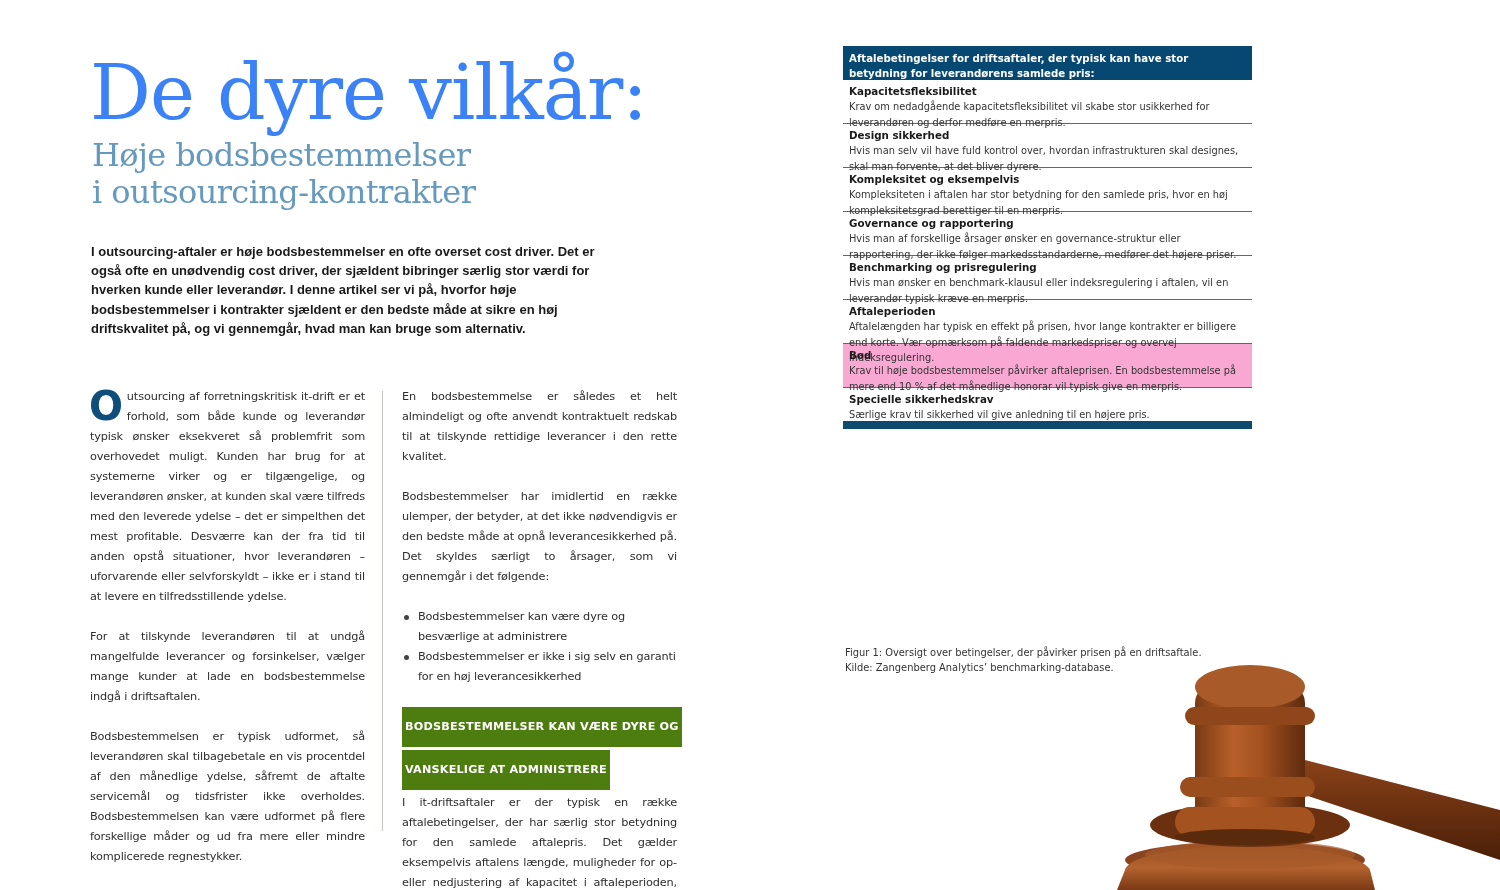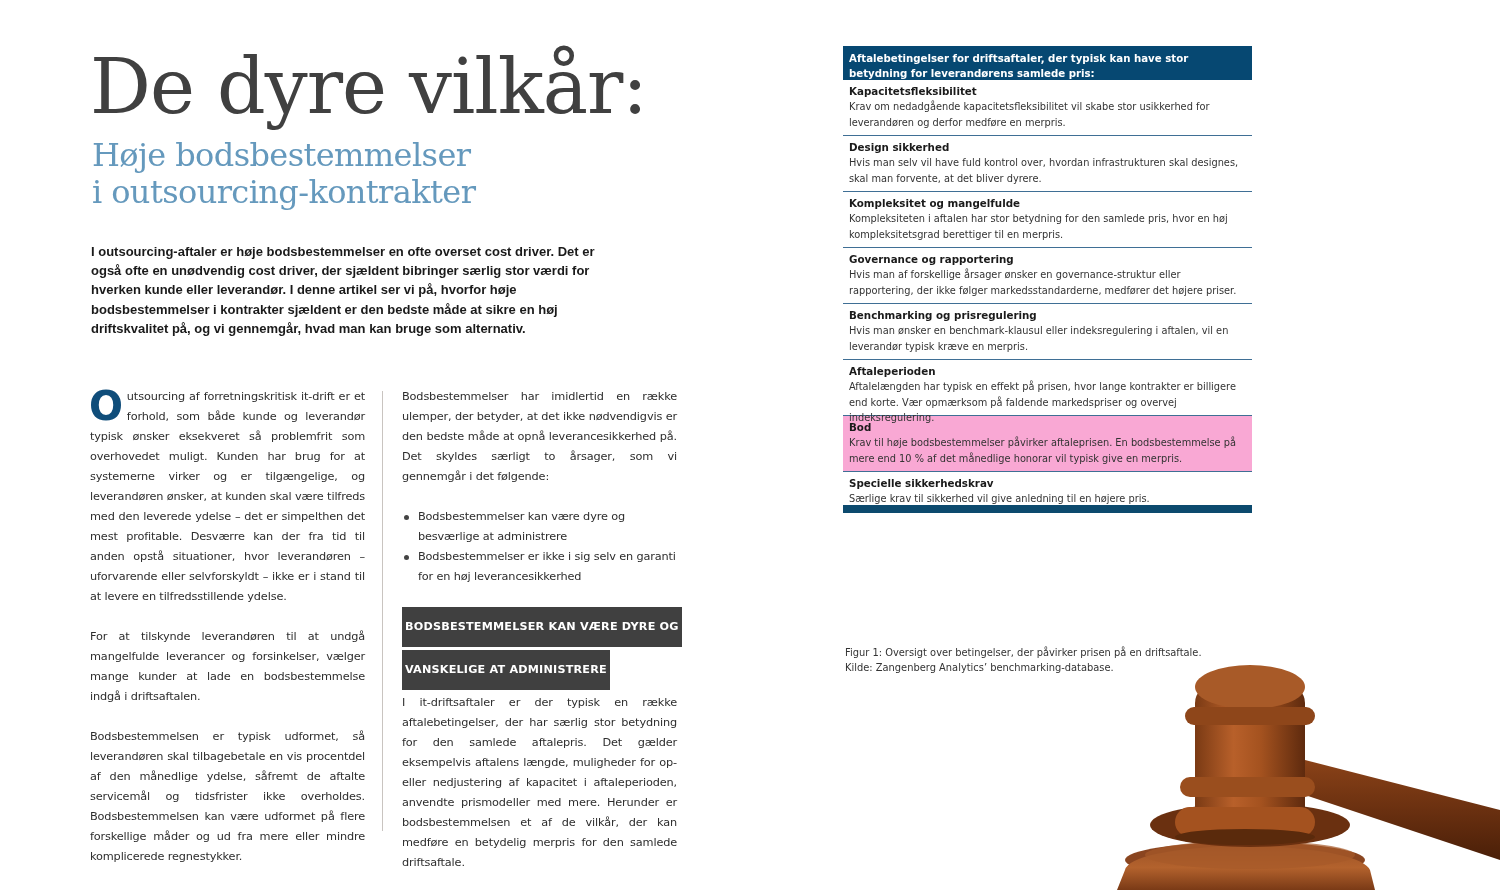--- a/index.html
+++ b/index.html
@@ -1,22 +1,22 @@
 <!DOCTYPE html>
 <html><head>
 <meta charset="utf-8">
 <style>
   * { box-sizing: border-box; margin: 0; padding: 0; }
   html, body { width: 1500px; height: 890px; overflow: hidden; background: #ffffff; }
   body { position: relative; font-family: "DejaVu Sans", sans-serif; color: #2a2a2a; }
 
   .title {
-    position: absolute; left: 90px; top: 42px;
+    position: absolute; left: 90px; top: 48px;
     font-family: "DejaVu Serif", serif; font-weight: normal;
-    font-size: 76px; line-height: 90px; color: #404040; letter-spacing: -1px;
+    font-size: 76px; line-height: 90px; color: #3b82f6; letter-spacing: -1px;
     white-space: nowrap;
   }
   .subtitle {
     position: absolute; left: 92px; top: 137px;
     font-family: "DejaVu Serif", serif; font-size: 32px; line-height: 37px;
     color: #6599bd; letter-spacing: -0.6px;
   }
   .subtitle div { white-space: nowrap; }
 
   .lead {
@@ -40,36 +40,36 @@
   }
 
   .divider { position: absolute; left: 382px; top: 391px; width: 1px; height: 440px; background: #c9c4c0; }
 
   .bullets { list-style: none; margin-bottom: 20px; }
   .bullets li { position: relative; padding-left: 16px; text-align: left; }
   .bullets li .dot { position: absolute; left: 2px; top: 8px; width: 5px; height: 5px; border-radius: 50%; background: #444; }
 
   .col-heading { margin-bottom: 0; line-height: 19px; }
   .col-heading span {
-    display: inline-block; background: #404040; color: #ffffff; font-weight: bold;
+    display: inline-block; background: #4d7c0f; color: #ffffff; font-weight: bold;
     font-size: 11.2px; letter-spacing: 0.2px; padding: 12px 3px; line-height: 16px; margin-bottom: 3px;
     white-space: nowrap;
   }
   .col2 .after-heading { margin-top: 0; }
 
   .table {
     position: absolute; left: 843px; top: 46px; width: 409px;
     font-family: "DejaVu Sans", sans-serif;
   }
   .table-header {
     background: #064872; color: #ffffff; font-weight: bold; font-size: 10.2px; line-height: 15px;
     padding: 5px 6px 5px 6px; height: 34px; border-bottom: 1px solid #064872;
   }
   .trow {
-    height: 56px; padding: 4px 6px 0 6px; border-bottom: 1.5px solid #3f6f95;
+    height: 44px; padding: 4px 6px 0 6px; border-bottom: 1.5px solid #3f6f95;
   }
   .trow.highlight { background: #f9a8d4; }
   .trow.last { height: 41px; border-bottom: 8px solid #0c4a6e; }
   .trow .rtitle { font-weight: bold; font-size: 10.3px; line-height: 15px; color: #1a1a1a; }
   .trow .rtext { font-size: 9.8px; line-height: 15.5px; color: #333; }
 
   .caption {
     position: absolute; left: 845px; top: 645px; font-size: 9.9px; line-height: 15px; color: #333;
     white-space: nowrap;
   }
@@ -91,20 +91,21 @@
   <p>
     <span class="dropcap">O</span><span>utsourcing af forretningskritisk it-drift er et forhold, som både kunde og leverandør typisk ønsker eksekveret så problemfrit som overhovedet muligt. Kunden har brug for at systemerne virker og er tilgængelige, og leverandøren ønsker, at kunden skal være tilfreds med den leverede ydelse – det er simpelthen det mest profitable. Desværre kan der fra tid til anden opstå situationer, hvor leverandøren – uforvarende eller selvforskyldt – ikke er i stand til at levere en tilfredsstillende ydelse.</span>
   </p>
   <p>For at tilskynde leverandøren til at undgå mangelfulde leverancer og forsinkelser, vælger mange kunder at lade en bodsbestemmelse indgå i driftsaftalen.</p>
   <p>Bodsbestemmelsen er typisk udformet, så leverandøren skal tilbagebetale en vis procentdel af den månedlige ydelse, såfremt de aftalte servicemål og tidsfrister ikke overholdes. Bodsbestemmelsen kan være udformet på flere forskellige måder og ud fra mere eller mindre komplicerede regnestykker.</p>
 </div>
 
 <div class="divider"></div>
 
 <div class="col col2">
+  <p>En bodsbestemmelse er således et helt almindeligt og ofte anvendt kontraktuelt redskab til at tilskynde rettidige leverancer i den rette kvalitet.</p>
   <p>Bodsbestemmelser har imidlertid en række ulemper, der betyder, at det ikke nødvendigvis er den bedste måde at opnå leverancesikkerhed på. Det skyldes særligt to årsager, som vi gennemgår i det følgende:</p>
   <ul class="bullets">
     <li><span class="dot"></span><span>Bodsbestemmelser kan være dyre og besværlige at administrere</span></li>
     <li><span class="dot"></span><span>Bodsbestemmelser er ikke i sig selv en garanti for en høj leverancesikkerhed</span></li>
   </ul>
   <div class="col-heading">
     <span>BODSBESTEMMELSER KAN VÆRE DYRE OG</span><br>
     <span>VANSKELIGE AT ADMINISTRERE</span>
   </div>
   <p class="after-heading">I it-driftsaftaler er der typisk en række aftalebetingelser, der har særlig stor betydning for den samlede aftalepris. Det gælder eksempelvis aftalens længde, muligheder for op- eller nedjustering af kapacitet i aftaleperioden, anvendte prismodeller med mere. Herunder er bodsbestemmelsen et af de vilkår, der kan medføre en betydelig merpris for den samlede driftsaftale.</p>
@@ -115,21 +116,21 @@
   <div id="table-rows">
       <div class="trow">
         <div class="rtitle">Kapacitetsfleksibilitet</div>
         <div class="rtext">Krav om nedadgående kapacitetsfleksibilitet vil skabe stor usikkerhed for leverandøren og derfor medføre en merpris.</div>
       </div>
       <div class="trow">
         <div class="rtitle">Design sikkerhed</div>
         <div class="rtext">Hvis man selv vil have fuld kontrol over, hvordan infrastrukturen skal designes, skal man forvente, at det bliver dyrere.</div>
       </div>
       <div class="trow">
-        <div class="rtitle">Kompleksitet og mangelfulde</div>
+        <div class="rtitle">Kompleksitet og eksempelvis</div>
         <div class="rtext">Kompleksiteten i aftalen har stor betydning for den samlede pris, hvor en høj kompleksitetsgrad berettiger til en merpris.</div>
       </div>
       <div class="trow">
         <div class="rtitle">Governance og rapportering</div>
         <div class="rtext">Hvis man af forskellige årsager ønsker en governance-struktur eller rapportering, der ikke følger markedsstandarderne, medfører det højere priser.</div>
       </div>
       <div class="trow">
         <div class="rtitle">Benchmarking og prisregulering</div>
         <div class="rtext">Hvis man ønsker en benchmark-klausul eller indeksregulering i aftalen, vil en leverandør typisk kræve en merpris.</div>
       </div>

